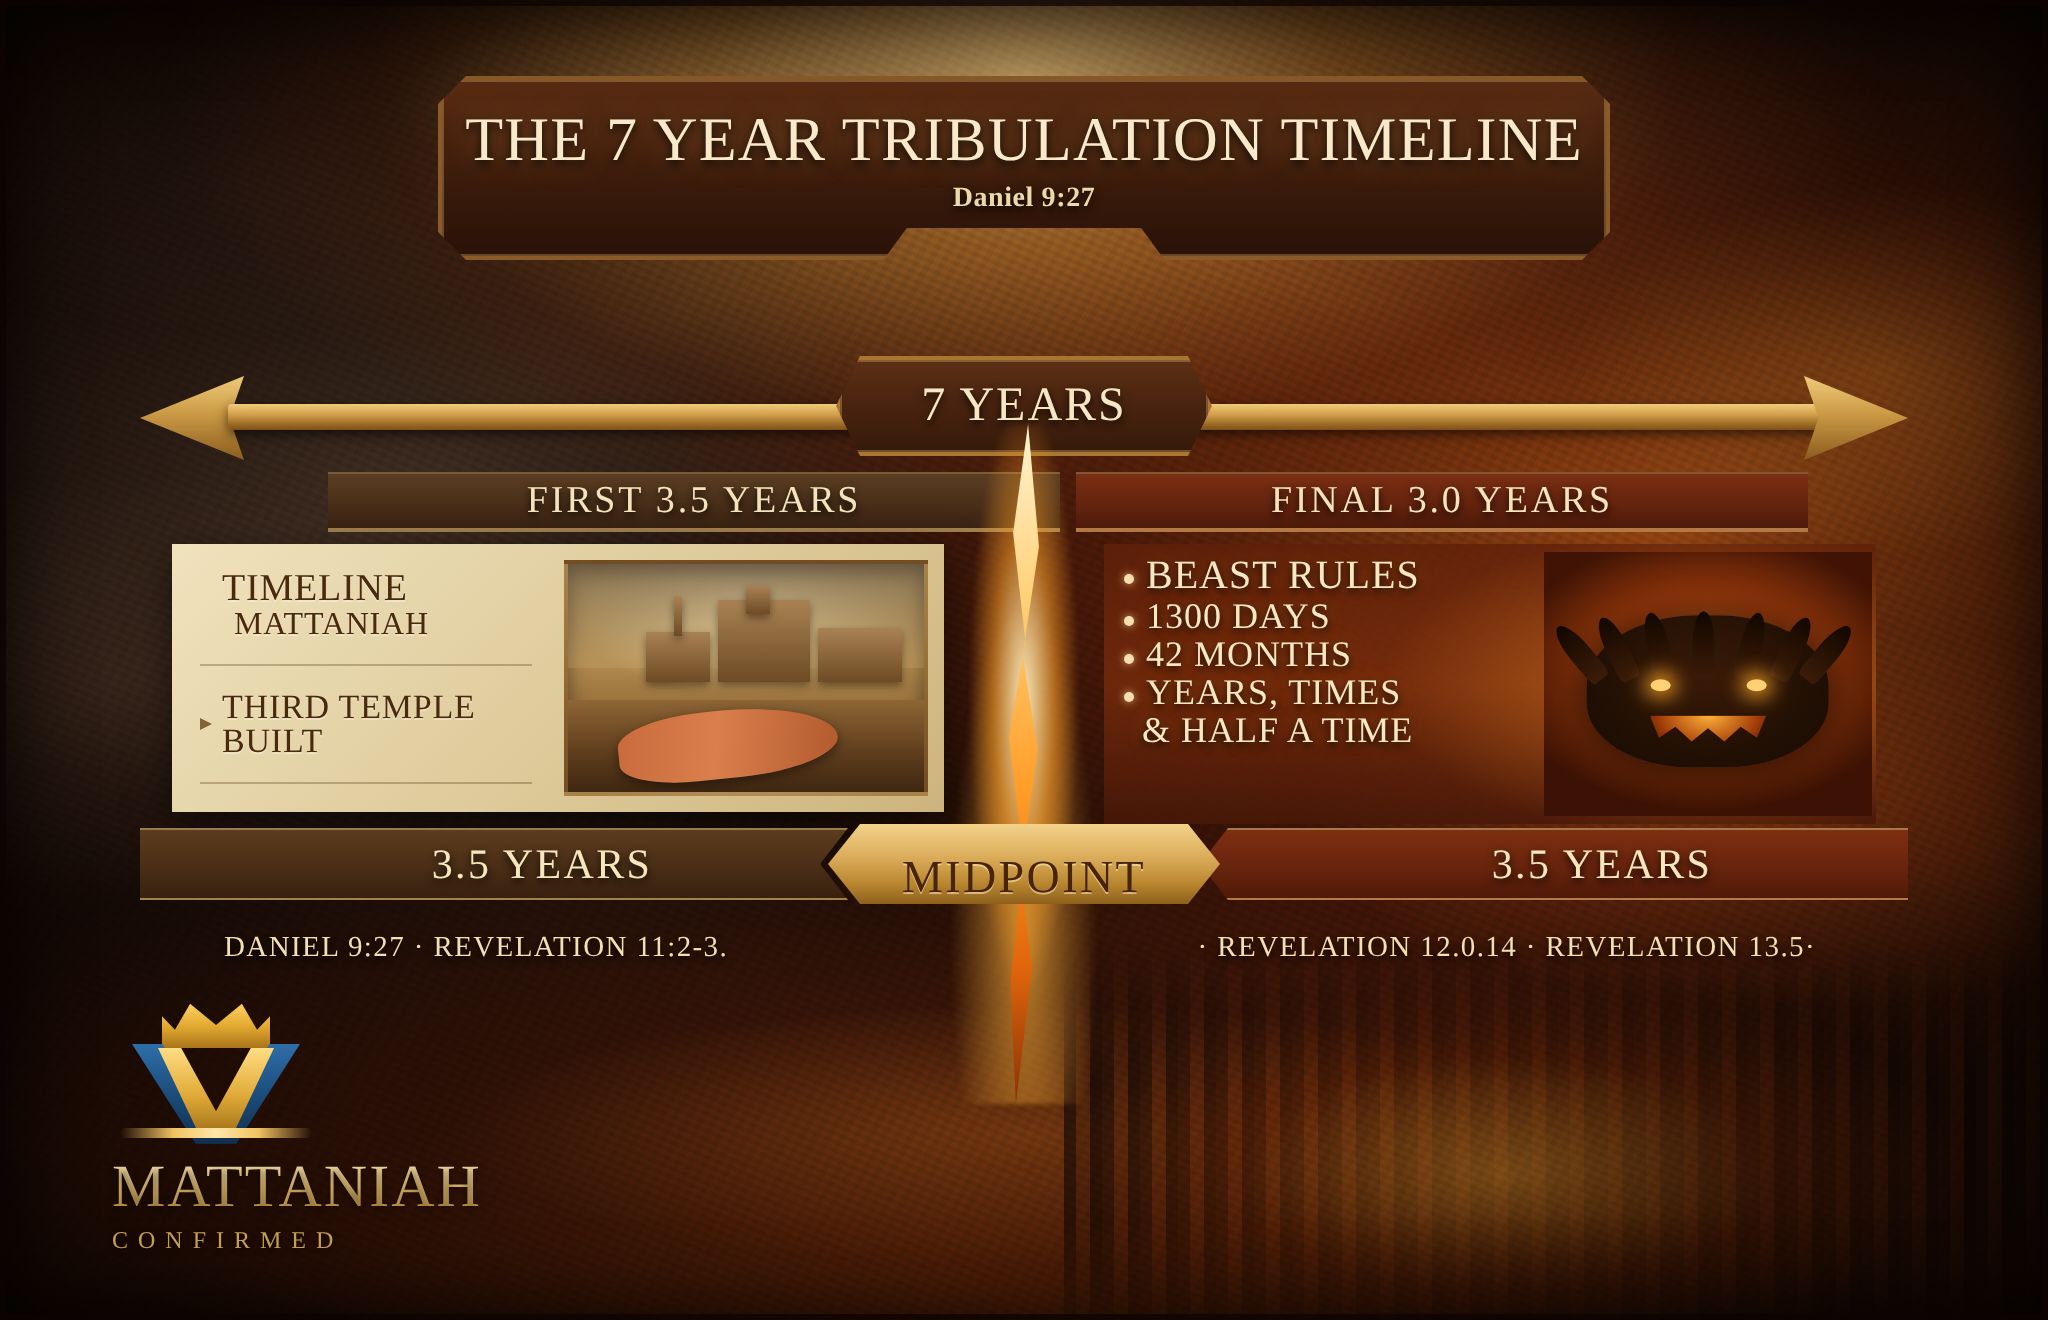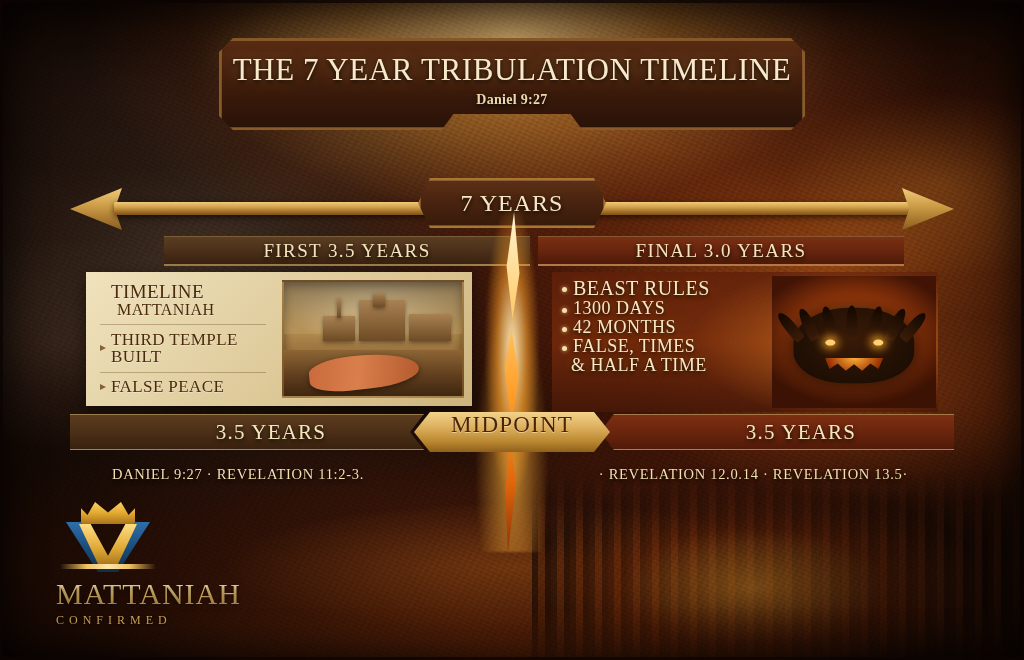--- a/index.html
+++ b/index.html
@@ -231,21 +231,21 @@
     clip-path:polygon(14px 0, 100% 0, 100% 100%, 14px 100%, 0 50%); }
   .mid-half span {
     font-size:21px; font-variant:small-caps; letter-spacing:1.2px; color:#f6e6bc;
     text-shadow:0 2px 4px rgba(0,0,0,.9);
   }
   .mid-plaque {
     position:absolute; left:50%; top:-2px; transform:translateX(-50%);
     width:196px; height:40px;
     background:linear-gradient(180deg,#f3d28a 0%, #dcae5c 40%, #b9862f 75%, #8d601c 100%);
     clip-path:polygon(16px 0, calc(100% - 16px) 0, 100% 50%, calc(100% - 16px) 100%, 16px 100%, 0 50%);
-    display:flex; align-items:flex-start; justify-content:center;
+    display:flex; align-items:flex-end; justify-content:center;
     box-shadow:0 4px 12px rgba(0,0,0,.6);
   }
   .mid-plaque span {
     font-size:23px; font-variant:small-caps; letter-spacing:1.2px; color:#4a2408;
     text-shadow:0 1px 0 rgba(255,240,200,.55);
   }
 
   
   .refs { position:absolute; left:70px; right:70px; top:462px; height:28px; }
   .ref { position:absolute; top:4px; font-size:14.5px; font-variant:small-caps;
@@ -352,24 +352,20 @@
 
       <div class="pl-div"></div>
 
       <div class="pl-row">
         <span class="pl-bullet"></span>
         <span class="pl-text">THIRD TEMPLE BUILT</span>
       </div>
 
       <div class="pl-div"></div>
 
-      <div class="pl-row">
-        <span class="pl-bullet"></span>
-        <span class="pl-text">FALSE PEACE</span>
-      </div>
     </div>
 
     <div class="temple-photo">
       <div class="temple-sky"></div>
       <div class="temple-b" style="left:42%;top:16%;width:26%;height:36%;"></div>
       <div class="temple-b" style="left:50%;top:10%;width:7%;height:12%;"></div>
       <div class="temple-b" style="left:22%;top:30%;width:18%;height:22%;"></div>
       <div class="temple-b" style="left:70%;top:28%;width:24%;height:24%;"></div>
       <div class="temple-b" style="left:30%;top:14%;width:2%;height:18%;"></div>
       <div class="temple-ground"></div>
@@ -391,21 +387,21 @@
       </div>
 
       <div class="pr-row">
         <span class="pr-dot"></span>
         <span class="pr-text">42 MONTHS</span>
       </div>
 
       <div class="pr-row">
         <span class="pr-dot"></span>
         <span class="pr-text">
-          <span>FALSE, TIMES</span>
+          <span>YEARS, TIMES</span>
           <span class="l2">&amp; HALF A TIME</span>
         </span>
       </div>
     </div>
 
     <div class="beast-photo">
       <div class="beast-head">
         <div class="horn" style="left:2%;  transform:rotate(-40deg);"></div>
         <div class="horn" style="left:14%; transform:rotate(-26deg);"></div>
         <div class="horn" style="left:28%; transform:rotate(-13deg);"></div>

